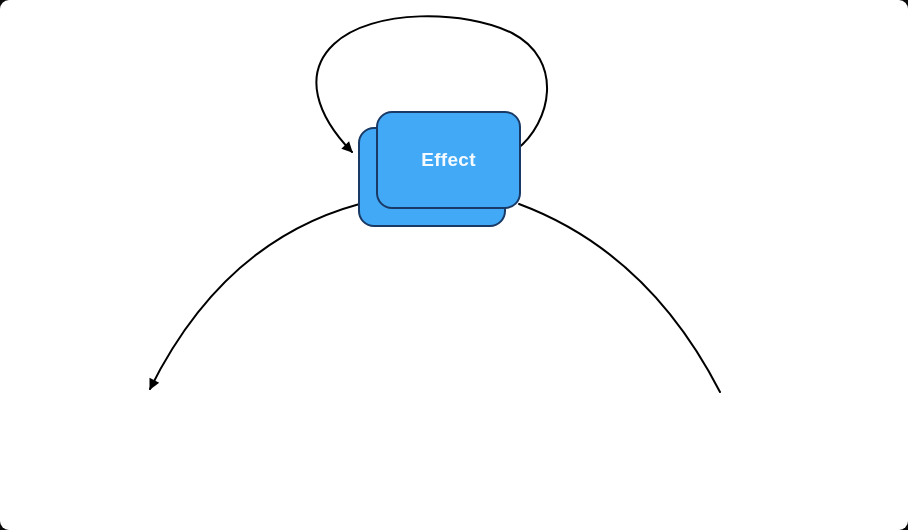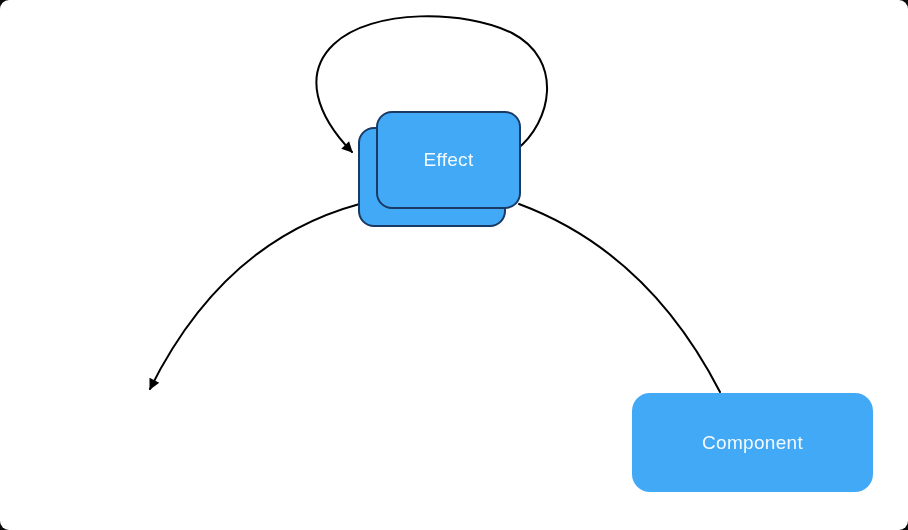--- a/index.html
+++ b/index.html
@@ -34,21 +34,21 @@
   .node {
     position: absolute;
     background: var(--accent);
     display: flex;
     align-items: center;
     justify-content: center;
   }
   .node-label {
     color: var(--label);
     font-size: 19px;
-    font-weight: 400;
+    font-weight: 700;
     letter-spacing: 0.3px;
     text-align: center;
   }
   .effect-back {
     left: 358px; top: 127px;
     width: 148px; height: 100px;
     border: 2px solid var(--card-border);
     border-radius: 16px;
   }
   .effect-front {
@@ -87,17 +87,14 @@
     <path class="edge" d="M 519 204 Q 648 252 720 392"></path>
   </svg>
 
   <div class="node effect-back"></div>
 
   <div class="node effect-front">
     <span class="node-label">Effect</span>
   </div>
 
 
-  <div class="node component">
-    <span class="node-label">Component</span>
-  </div>
 
 </div>
 
 </body></html>

